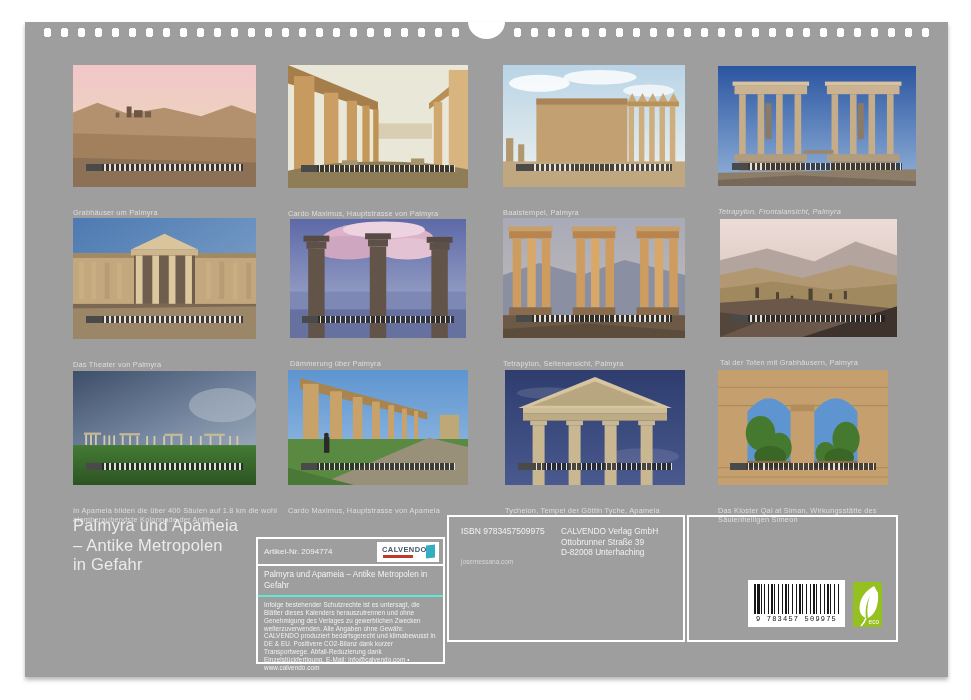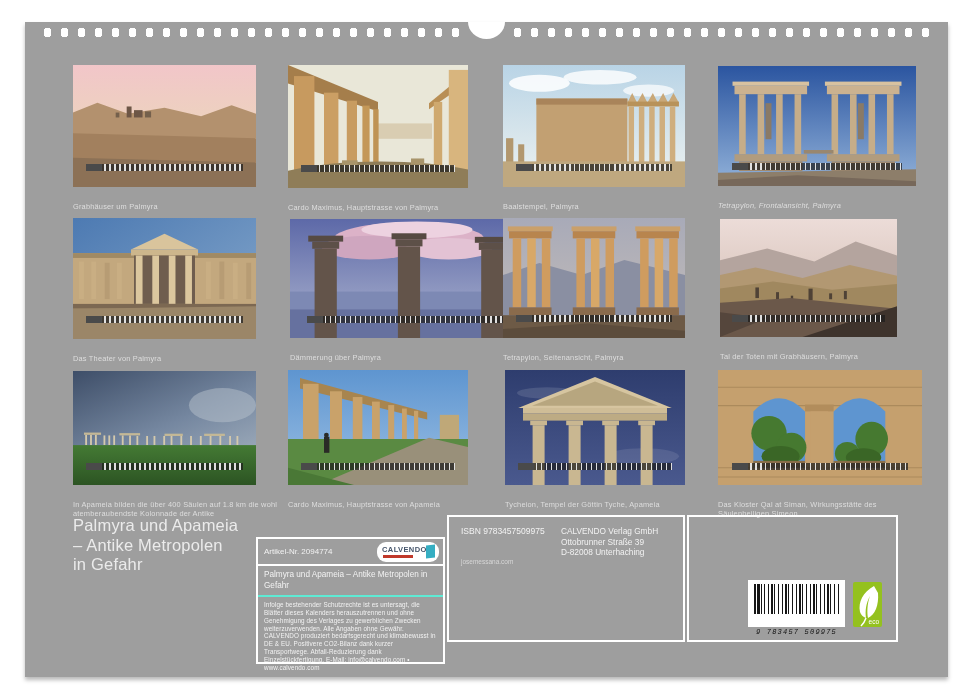--- a/index.html
+++ b/index.html
@@ -27,66 +27,66 @@
   figure.photo { position:absolute; margin:0; background:#777; }
   figure.photo svg { position:absolute; left:0; top:0; width:100%; height:100%; display:block; }
   .wm {
     position:absolute; left:7%; right:7%; bottom:13%; height:7px;
     background:
       repeating-linear-gradient(90deg, rgba(255,255,255,.85) 0 1.5px, rgba(255,255,255,0) 1.5px 5px) 18px 0/calc(100% - 18px) 100% no-repeat,
       linear-gradient(#4a4a4a,#4a4a4a) 0 0/16px 100% no-repeat,
       rgba(28,28,28,.72);
   }
   figcaption.cap {
-    position:absolute; top:100%; left:0; margin-top:15px; width:215px;
+    position:absolute; top:100%; left:0; margin-top:21px; width:215px;
     font-size:7.4px; line-height:9px; color:#dedede; letter-spacing:.2px;
   }
   .p1  { left:48px;  top:43px;  width:183px; height:122px; }
   .p2  { left:263px; top:43px;  width:180px; height:123px; }
   .p3  { left:478px; top:43px;  width:182px; height:122px; }
   .p4  { left:693px; top:44px;  width:198px; height:120px;font-style:italic; }
   .p5  { left:48px;  top:196px; width:183px; height:121px; }
-  .p6  { left:265px; top:197px; width:238px; height:119px; }
+  .p6  { left:265px; top:197px; width:176px; height:119px; }
   .p7  { left:478px; top:196px; width:182px; height:120px; }
   .p8  { left:695px; top:197px; width:177px; height:118px;border-radius:31px; }
   .p9  { left:48px;  top:349px; width:183px; height:114px; }
   .p10 { left:263px; top:348px; width:180px; height:115px; }
   .p11 { left:480px; top:348px; width:180px; height:115px; }
-  .p12 { left:693px; top:348px; width:204px; height:115px; }
+  .p12 { left:693px; top:348px; width:170px; height:115px; }
   .p9  .cap { width:222px; }
   .p12 .cap { width:178px; }
   
   .big-title {
     position:absolute; left:48px; top:494px; color:#ebebeb;
     font-size:16.5px; line-height:19.5px; letter-spacing:.2px;
   }
   .ibox { position:absolute; border:2px solid #ffffff; color:#f2f2f2; }
   .box1 { left:231px; top:515px; width:185px; height:123px; }
   .box2 { left:422px; top:493px; width:234px; height:123px; }
   .box3 { left:662px; top:493px; width:207px; height:123px; }
   .cellA { position:relative; height:25px; border-bottom:2px solid #ffffff; }
   .cellB { height:25px; border-bottom:2px solid #5eead4; padding:4px 6px 0; font-size:8.2px; line-height:10.5px; }
   .cellC { padding:4px 6px; font-size:6.3px; line-height:7.85px; letter-spacing:.1px; }
   .art-nr { position:absolute; left:6px; top:8px; font-size:8px; }
   .cv-logo {
     position:absolute; right:4px; top:3px; width:62px; height:20px;
-    background:#ffffff; border-radius:9px;
+    background:#ffffff; border-radius:0;
   }
   .cv-logo .word { position:absolute; left:5px; top:3px; font-size:7.5px; font-weight:bold; color:#44546a; letter-spacing:.4px; }
   .cv-logo .tag  { position:absolute; left:6px; top:13px; width:30px; height:2.5px; background:#c0392b; }
   .cv-logo .mark { position:absolute; right:4px; top:3px; width:9px; height:13px; background:#35aec2; transform:skewY(-6deg); }
   .isbn   { position:absolute; left:12px; top:9px;  font-size:8.5px; }
   .pub    { position:absolute; left:112px; top:9px; font-size:8.3px; line-height:10.5px; }
   .credit { position:absolute; left:12px; top:41px; font-size:6.5px; color:#d6d6d6; }
   .bc-panel { position:absolute; left:59px; top:63px; width:97px; height:47px; background:#ffffff; }
   .bars {
     height:30px; margin:4px 6px 0;
     background:repeating-linear-gradient(90deg,#161616 0 1.5px,#fff 1.5px 3px,#161616 3px 5.5px,#fff 5.5px 6.5px,#161616 6.5px 7.5px,#fff 7.5px 10px,#161616 10px 11px,#fff 11px 14px);
   }
-  .ean { font-size:7px; letter-spacing:1.2px; color:#111; text-align:center; margin-top:14px; font-family:"Liberation Mono", monospace;font-style:italic; }
+  .ean { font-size:7px; letter-spacing:1.2px; color:#111; text-align:center; margin-top:1px; font-family:"Liberation Mono", monospace; }
   .eco {
     position:absolute; left:164px; top:65px; width:29px; height:45px;
     background:#94c11f; border-radius:2px;
   }
   .eco svg { position:absolute; left:0; top:0; }
   .eco .eco-label { position:absolute; right:3px; bottom:2px; font-size:6.5px; color:#ffffff; }
 </style>
 </head>
 <body>
 

